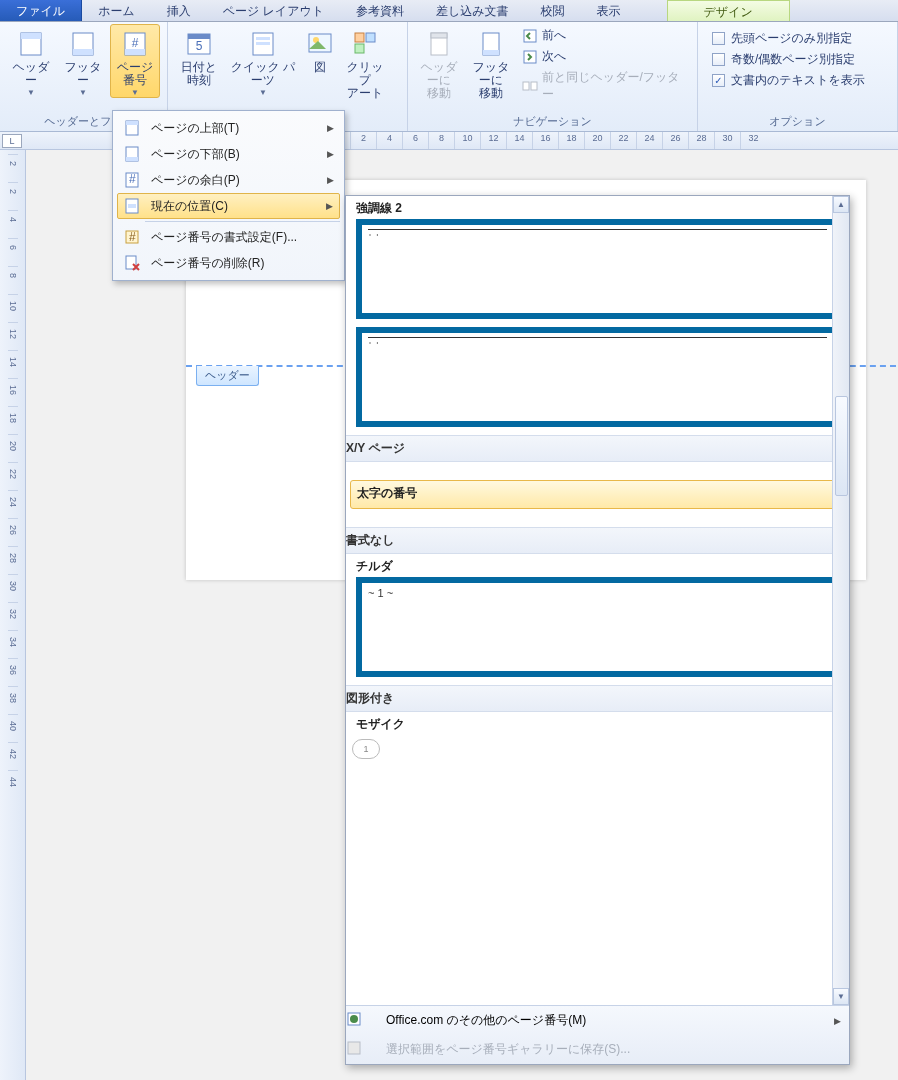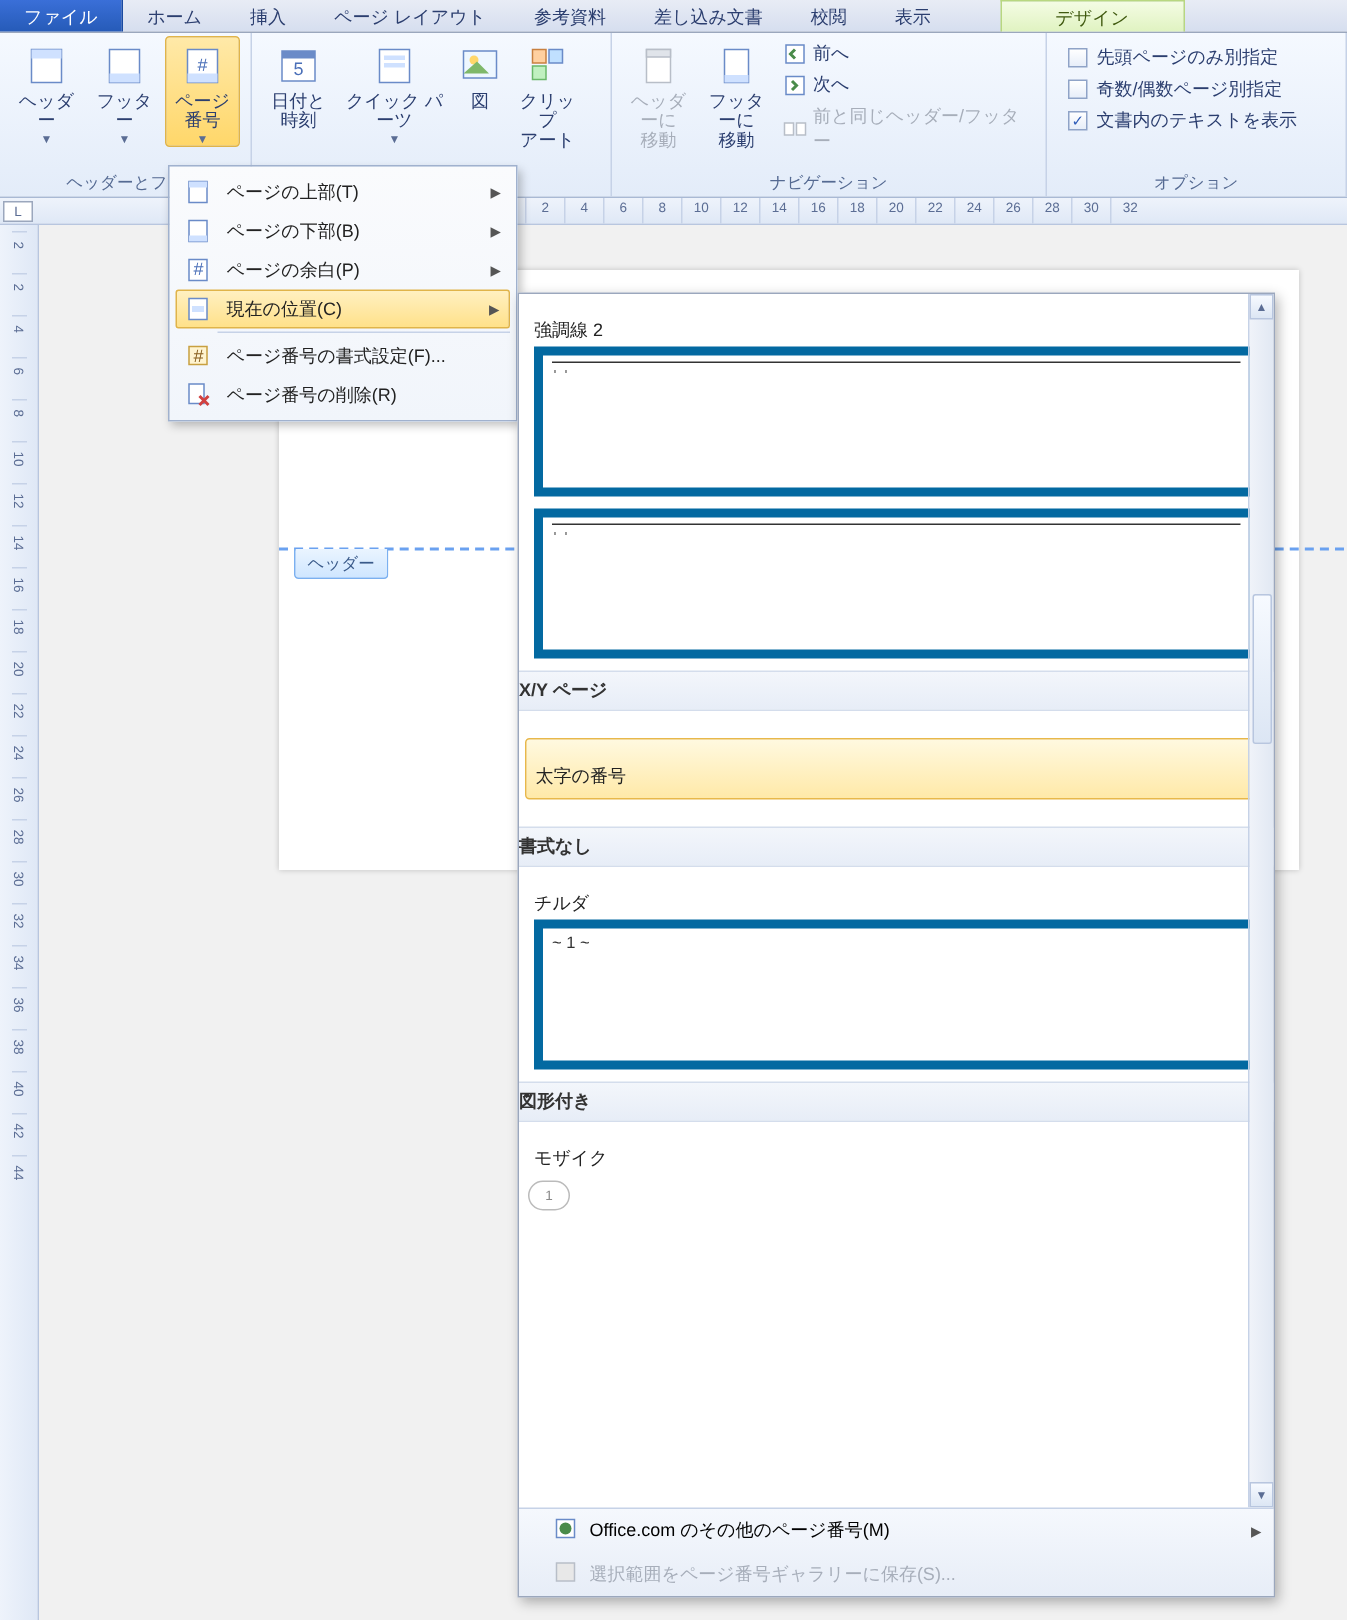--- a/index.html
+++ b/index.html
@@ -47,31 +47,31 @@
 .dropdown { position: absolute; left: 112px; top: 110px; width: 233px; background: linear-gradient(#fafbfd,#f1f5fb); border: 1px solid #a0b1ce; box-shadow: 2px 3px 6px rgba(0,0,0,.25); padding: 4px; z-index: 50; }
 .dropdown .mi { display: flex; align-items: center; padding: 4px 6px; gap: 10px; border-radius: 2px; color: #222; position: relative; }
 .dropdown .mi.hov { background: linear-gradient(#fff0c1,#ffe18a); border: 1px solid #e0b44a; padding: 3px 5px; }
 .dropdown .mi .mic { width: 18px; height: 18px; flex-shrink: 0; display: flex; align-items: center; justify-content: center; }
 .dropdown .mi .ar { position: absolute; right: 6px; font-size: 9px; color: #555; }
 .sep { height: 1px; background: #c6d2e7; margin: 2px 0 2px 28px; }
 
 .gallery { position: absolute; left: 345px; top: 195px; width: 505px; height: 870px; background: #fff; border: 1px solid #9ba7bd; box-shadow: 2px 3px 8px rgba(0,0,0,.3); z-index: 60; display: flex; flex-direction: column; }
 .gallery .gbody { flex: 1; overflow: hidden; position: relative; }
 .gallery .gcat { background: linear-gradient(#f3f6fb,#e7edf7); border-top: 1px solid #d4ddec; border-bottom: 1px solid #d4ddec; padding: 4px 0; font-weight: bold; color: #333; }
-.gallery .gitemname { padding: 16px 10px 2px 10px; font-weight: normal; color: #222; }
+.gallery .gitemname { padding: 4px 10px 2px 10px; font-weight: bold; color: #222; }
 .gallery .gprev { margin: 0 10px 8px 10px; border: 6px solid #0369a1; height: 100px; padding: 4px 6px; font-size: 11px; color: #333; background: #fff; }
 .gallery .gprev.tall { height: 130px; }
 .gallery .gitem.sel { background: linear-gradient(#fff9e0,#ffe9a8); border: 1px solid #e8b84a; margin: 18px 4px; border-radius: 3px; padding-bottom: 4px; }
 .gallery .gitem.sel .gitemname { padding-left: 6px; }
 .gallery .gitem.sel .gprev { margin: 0 6px; }
 .gallery .scroll { position: absolute; right: 0; top: 0; bottom: 0; width: 17px; background: linear-gradient(90deg,#f0f3f9,#e1e8f3); border-left: 1px solid #c6d2e7; }
 .gallery .sbtn { height: 17px; background: linear-gradient(#f7faff,#dce6f4); border: 1px solid #b8c6df; display: flex; align-items: center; justify-content: center; font-size: 8px; color: #5b6d94; }
 .gallery .thumb { position: absolute; top: 200px; left: 2px; right: 1px; height: 100px; background: linear-gradient(#f7faff,#dce6f4); border: 1px solid #b8c6df; border-radius: 2px; }
 .gallery .gfoot { border-top: 1px solid #c6d2e7; background: linear-gradient(#f5f8fd,#e7edf7); }
-.gallery .gfi { display: flex; align-items: center; gap: 8px; padding: 5px 23px; position: relative; }
+.gallery .gfi { display: flex; align-items: center; gap: 24px; padding: 5px 0; position: relative; }
 .gallery .gfi.dis { color: #a7aeba; }
 .gallery .gfi .ar { position: absolute; right: 8px; font-size: 9px; color: #555; }
 .shape { width: 28px; height: 20px; border: 1px solid #bbb; border-radius: 10px; display: flex; align-items: center; justify-content: center; font-size: 9px; color: #888; margin: 4px 0 0 6px; }
 </style>
 </head>
 <body>
 
 <div class="tabbar">
   <div class="tab file">ファイル</div>
   <div class="tab">ホーム</div>

